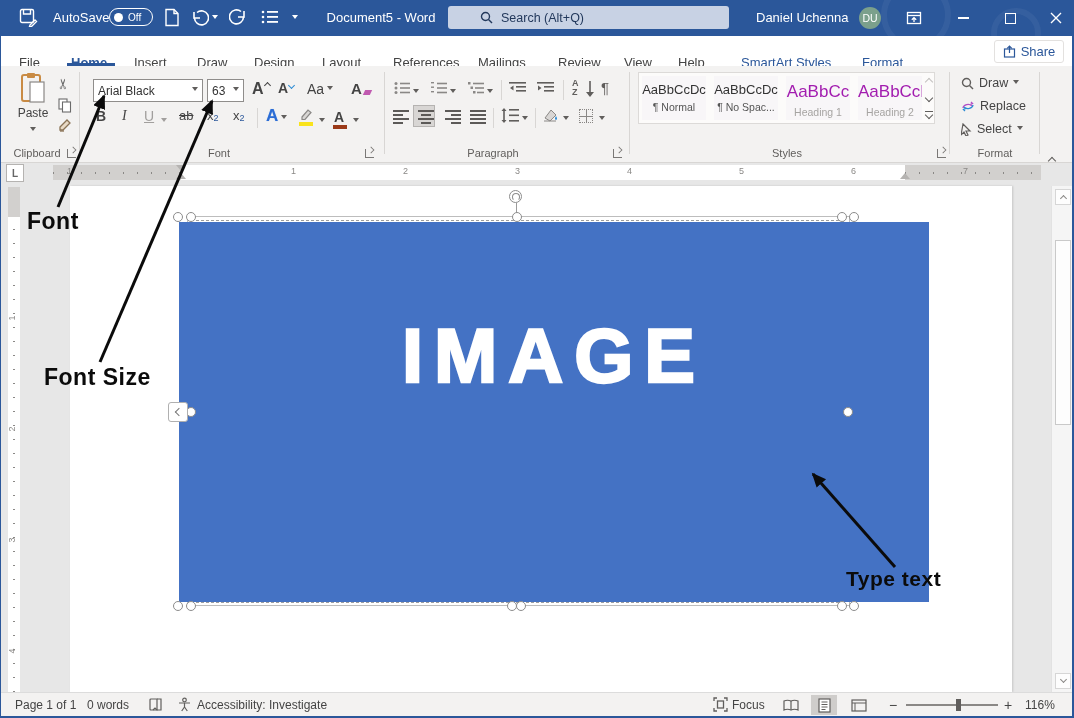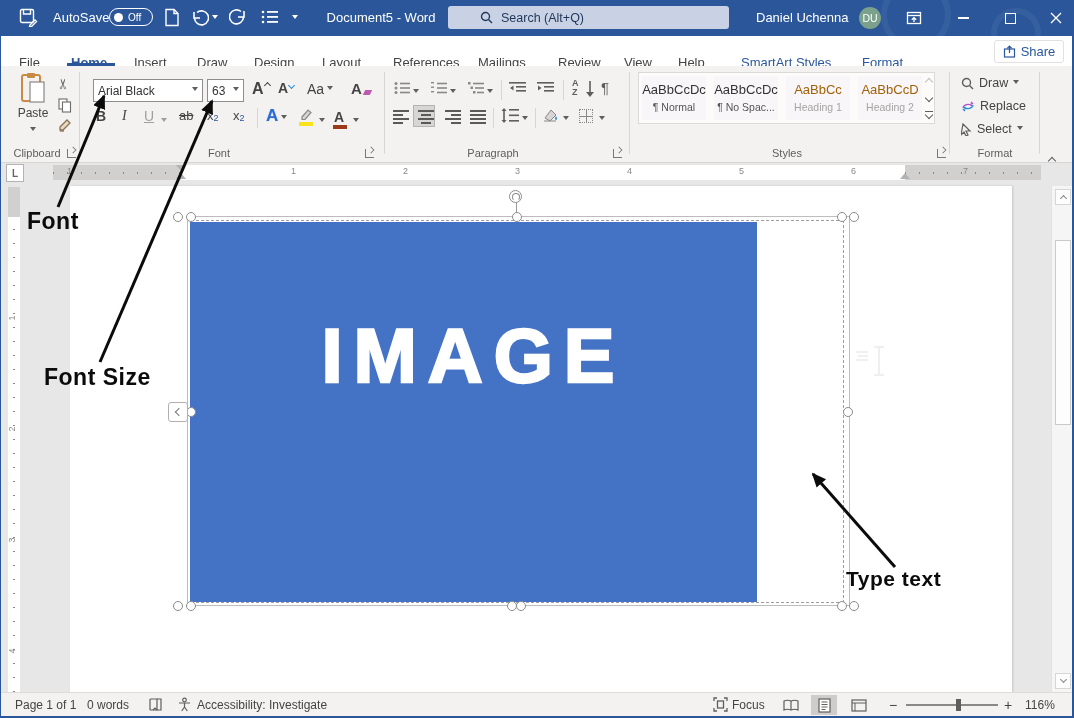--- a/index.html
+++ b/index.html
@@ -45,21 +45,21 @@
   .rbtn{position:absolute;font-size:14px;color:#444;display:flex;align-items:flex-end;}
   .gray{color:#a19f9d;}
   .al{display:flex;flex-direction:column;gap:2px;width:16px;}
   .al i{display:block;height:2px;background:#5c5a58;}
   .selbox{position:absolute;background:#d8d6d4;border:1px solid #b5b3b1;}
   .bar-ic{position:relative;font-weight:bold;font-size:14px;}
   .bar-ic .bar{position:absolute;left:-1px;bottom:-4px;width:14px;height:4px;}
   .stylecell{position:absolute;top:10px;width:64px;height:44px;background:#f8f6f8;text-align:center;overflow:hidden;}
   .stylecell .pv{font-size:13px;color:#333;margin-top:6px;white-space:nowrap;}
   .stylecell .lb{font-size:10.5px;color:#555;margin-top:4px;white-space:nowrap;}
-  .stylecell.dis .pv{font-size:13px;color:#a16207;}
+  .stylecell.dis .pv{font-size:17px;color:#a21caf;}
   .stylecell.dis .lb{color:#a6a4a2;}
   .edrow{position:absolute;left:960px;font-size:12.5px;color:#444;display:flex;align-items:center;gap:5px;}
   
   #docarea{position:absolute;left:0;top:163px;width:100%;height:529px;background:#e7e7e7;overflow:hidden;}
   #page{position:absolute;left:69px;top:23px;width:942px;height:506px;background:#fff;box-shadow:1px 0 2px rgba(0,0,0,.15);}
   #tabsel{position:absolute;left:5px;top:1px;width:18px;height:18px;background:#fff;border:1px solid #b5b3b1;
           font-size:10px;color:#666;display:flex;align-items:center;justify-content:center;font-weight:bold;}
   .hrul{position:absolute;top:2px;height:15px;background:#d2d0ce;}
   .hrul.white{background:#fff;}
   .ticks{background-image:repeating-linear-gradient(90deg,#8a8886 0 1px,transparent 1px 14px);background-size:100% 2px;background-position:0 7px;background-repeat:no-repeat;}
@@ -70,21 +70,21 @@
   .vn{position:absolute;left:8px;font-size:9px;color:#8a8886;transform:rotate(-90deg);}
   .tri-up{width:0;height:0;border-left:5px solid transparent;border-right:5px solid transparent;border-bottom:6px solid #b5b3b1;}
   .tri-dn{width:0;height:0;border-left:5px solid transparent;border-right:5px solid transparent;border-top:6px solid #b5b3b1;}
   
   #vscroll{position:absolute;left:1050px;top:23px;width:21px;height:506px;background:#f5f5f5;border-left:1px solid #e2e2e2;}
   .sbtn{position:absolute;left:3px;width:16px;height:16px;background:#fdfdfd;border:1px solid #d6d6d6;display:flex;align-items:center;justify-content:center;}
   #sthumb{position:absolute;left:3px;top:54px;width:16px;height:185px;background:#fdfdfd;border:1px solid #c9c9c9;}
   
   #frame-solid{position:absolute;left:186px;top:53px;width:663px;height:390px;border:1px solid #bdbdbd;}
   #frame-dash{position:absolute;left:190px;top:57px;width:653px;height:383px;border:1px dashed #9d9d9d;}
-  #pic{position:absolute;left:189px;top:59px;width:567px;height:380px;background:#4472c4;text-align:center;}
+  #pic{position:absolute;left:178px;top:59px;width:750px;height:380px;background:#4472c4;text-align:center;}
   .imgtxt{color:#fff;font-weight:bold;font-size:76px;letter-spacing:11px;-webkit-text-stroke:2.5px #fff;white-space:nowrap;position:absolute;width:100%;}
   .hdl{position:absolute;width:10px;height:10px;border-radius:50%;background:#fff;border:1.5px solid #8c8c8c;}
   #rot-stem{position:absolute;left:515px;top:40px;width:1px;height:14px;background:#9b9b9b;}
   #rot-hdl{position:absolute;left:508px;top:27px;width:13px;height:13px;border-radius:50%;background:#fff;border:1.5px solid #8c8c8c;}
   #rot-hdl:after{content:"";position:absolute;left:2px;top:2px;width:6px;height:6px;border:1.5px solid #8c8c8c;border-bottom-color:transparent;border-radius:50%;}
   #nav-left{position:absolute;left:167px;top:239px;width:20px;height:20px;background:#fff;border:1px solid #b0b0b0;border-radius:3px;display:flex;align-items:center;justify-content:center;}
   #nav-left i{display:block;width:6px;height:6px;border-left:1.5px solid #777;border-bottom:1.5px solid #777;transform:rotate(45deg);margin-left:2px;}
   
   #ibeam{position:absolute;left:855px;top:180px;width:40px;height:36px;opacity:.5;}
   #ibeam .v{position:absolute;left:22px;top:4px;width:2px;height:28px;background:#e0e0e0;}

